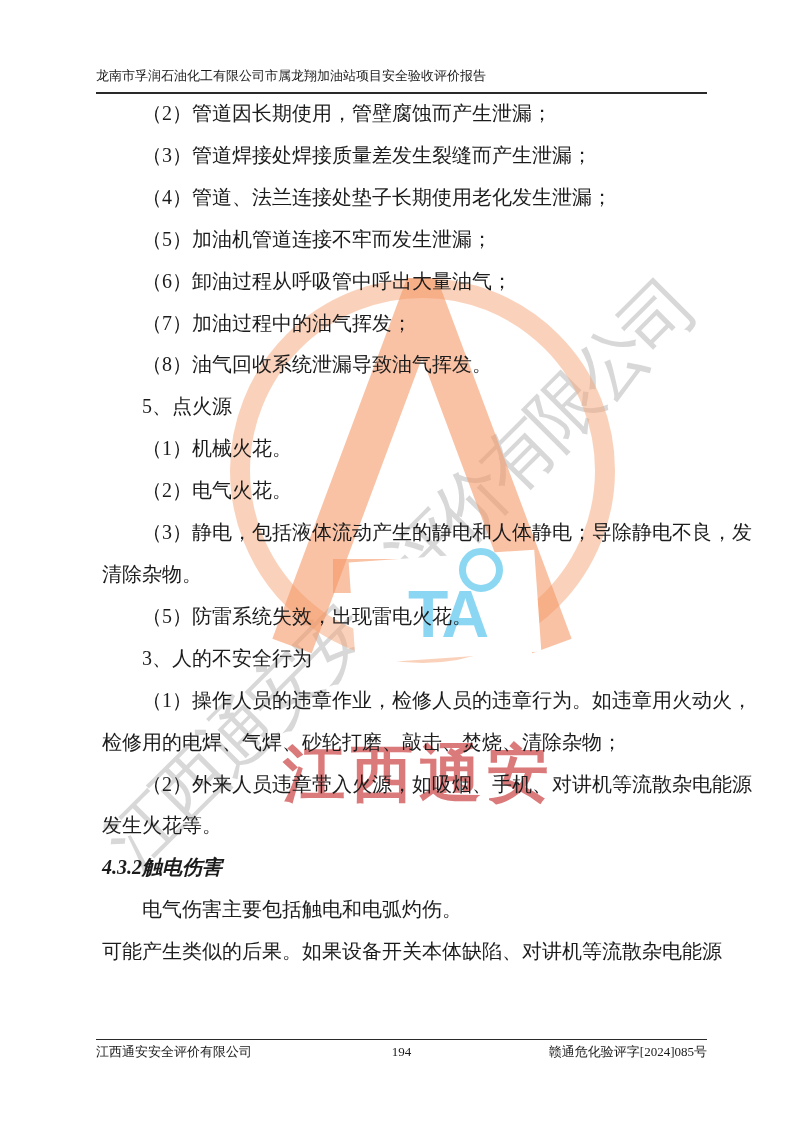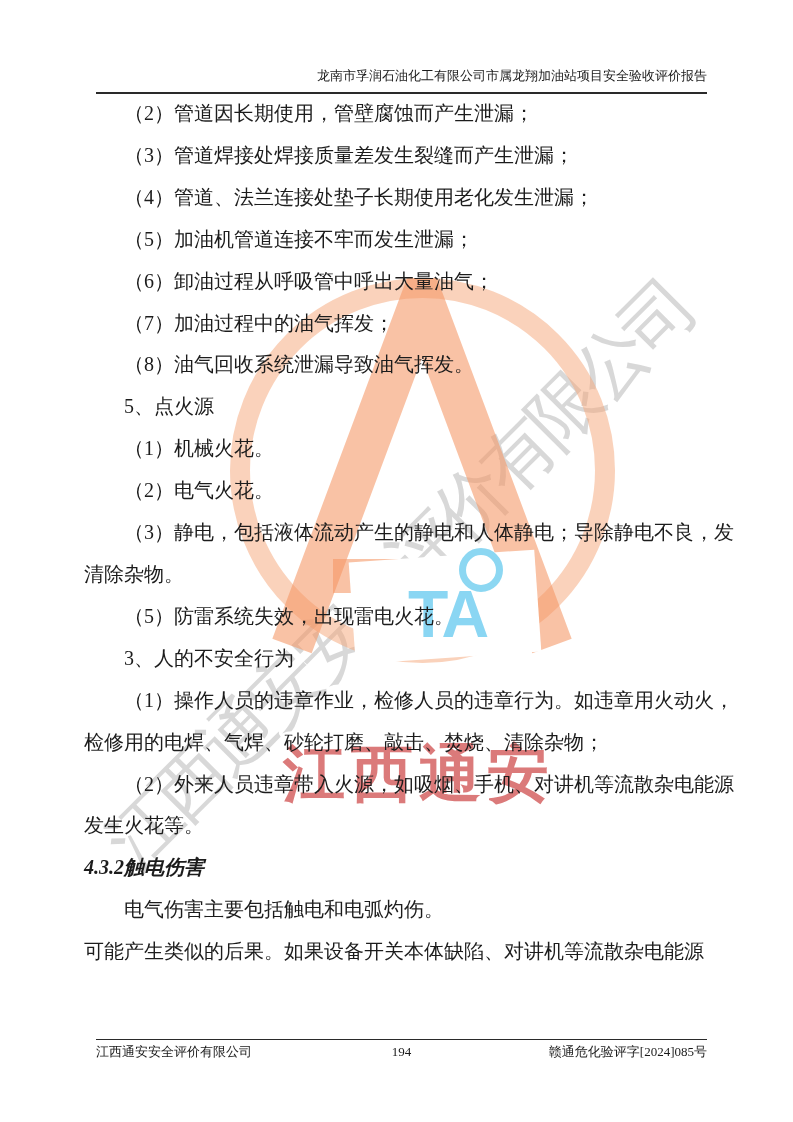--- a/index.html
+++ b/index.html
@@ -50,29 +50,29 @@
     font-size:62px;font-weight:bold;letter-spacing:6px;
     color:rgba(205,70,70,0.72);
     white-space:nowrap;
     text-align:center;
   }
 
   
   .content{position:absolute;inset:0;z-index:1;}
   .header-title{
     position:absolute;left:96px;top:64px;width:611px;
-    text-align:right;
+    text-align:left;
     font-size:13px;color:#1a1a1a;line-height:24px;
   }
   .header-rule{
     position:absolute;left:96px;top:92px;width:611px;height:0;
     border-top:2px solid #2a2a2a;
   }
   .doc-body{
-    position:absolute;left:84px;top:93px;width:613px;
+    position:absolute;left:102px;top:93px;width:613px;
     font-size:20px;color:#1c1c1c;line-height:41.9px;
   }
   .doc-body .line{white-space:nowrap;}
   .doc-body .line.indent{padding-left:40px;}
   .doc-body .line.bold{font-weight:bold;font-style:italic;}
   .footer-rule{
     position:absolute;left:96px;top:1039px;width:611px;height:0;
     border-top:1.5px solid #2a2a2a;
   }
   .footer{

